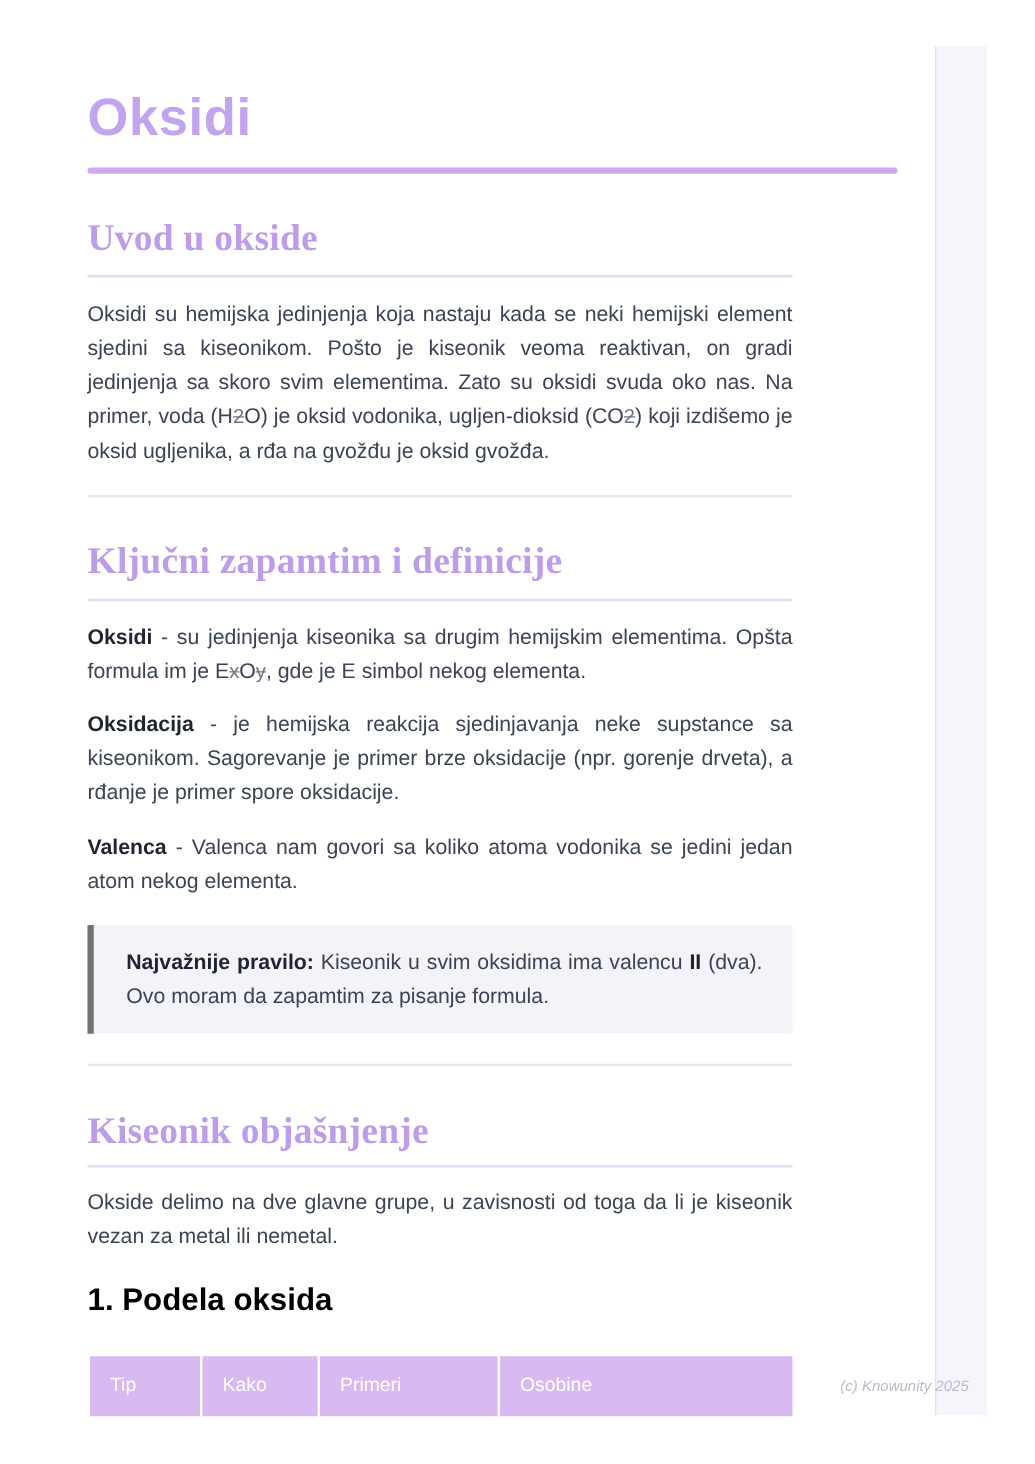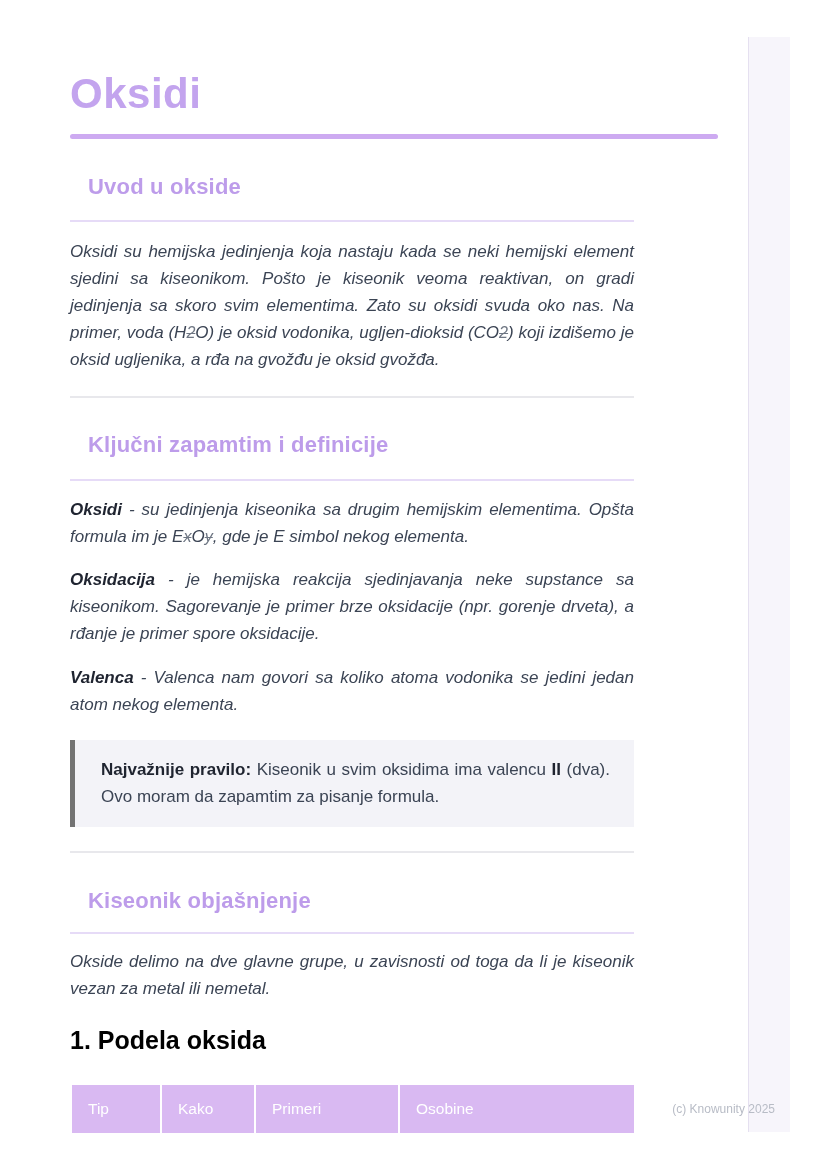--- a/index.html
+++ b/index.html
@@ -27,42 +27,42 @@
     font-size: 42px; font-weight: 800; letter-spacing: 0.5px;
     color: #c3a4ee;
   }
   .title-rule {
     position: absolute; left: 70px; top: 134px;
     width: 648px; height: 5px;
     background: #cdaaf1; border-radius: 3px;
   }
 
   .sec-h {
-    position: absolute; left: 88px;
-    font-size: 22px; font-weight: 800; letter-spacing: 0.2px;
+    position: absolute; left: 70px;
+    font-size: 30px; font-weight: 800; letter-spacing: 0.2px;
     color: #bd9cea;
+    font-family: Liberation Serif, serif;
   }
   .sec-rule {
     position: absolute; left: 70px;
     width: 564px; height: 2px;
     background: #e6dbf7;
   }
   .divider {
     position: absolute; left: 70px;
     width: 564px; height: 2px;
     background: #e8e8ec;
   }
 
   .body-p {
     position: absolute; left: 70px;
     width: 564px;
     font-size: 17px; line-height: 27px;
     text-align: justify;
     color: #3b4454;
-    font-style: italic;
   }
   .body-p strong { color: #1f2430; font-weight: 700; }
   .struck {
     text-decoration: line-through;
     text-decoration-thickness: 1px;
     color: #6e7683;
     font-size: 0.95em;
   }
 
   .callout {
@@ -96,21 +96,21 @@
     display: flex; align-items: center;
     padding-left: 16px;
   }
   .th-tip     { width: 88px; }
   .th-kako    { width: 92px; }
   .th-primeri { width: 142px; }
   .th-osobine { flex: 1; }
 
   .footer-note {
     position: absolute; right: 53px; top: 1102px;
-    font-size: 12px; color: #b8bcc6;
+    font-size: 12px; color: #b8bcc6; font-style: italic;
   }
 </style>
 </head>
 <body>
 
 <div class="page">
 
   <div class="edge-strip"></div>
 
   <h1 class="doc-title">Oksidi</h1>

